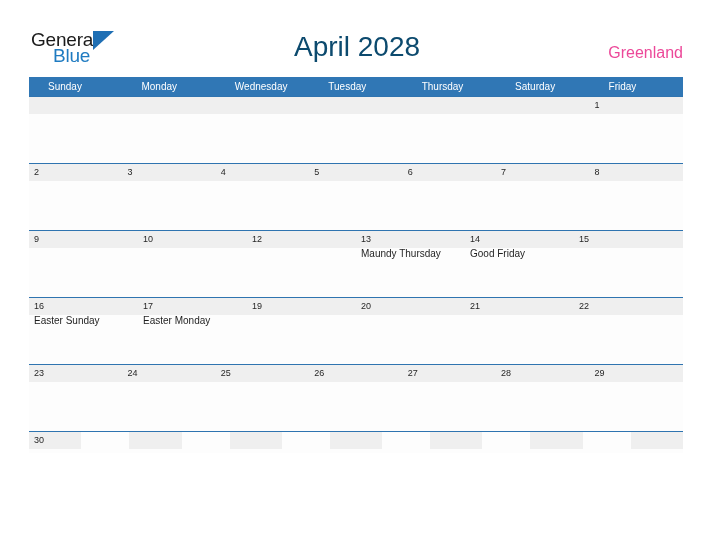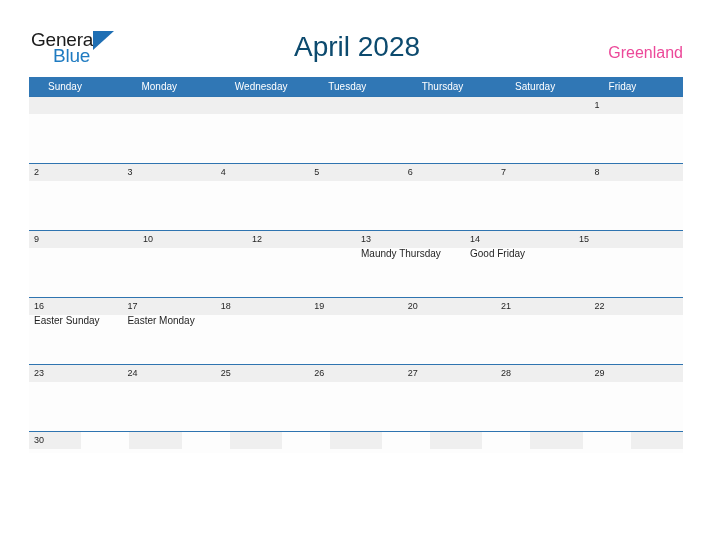--- a/index.html
+++ b/index.html
@@ -299,24 +299,20 @@
           </div>
           <div class="day-cell">
             <div class="day-band"></div>
             <div class="day-number">17</div>
             <div class="day-events">
               <div class="day-event">Easter Monday</div>
             </div>
           </div>
           <div class="day-cell">
             <div class="day-band"></div>
-            <div class="day-number">18</div>
-          </div>
-          <div class="day-cell">
-            <div class="day-band"></div>
             <div class="day-number">19</div>
           </div>
           <div class="day-cell">
             <div class="day-band"></div>
             <div class="day-number">20</div>
           </div>
           <div class="day-cell">
             <div class="day-band"></div>
             <div class="day-number">21</div>
           </div>

